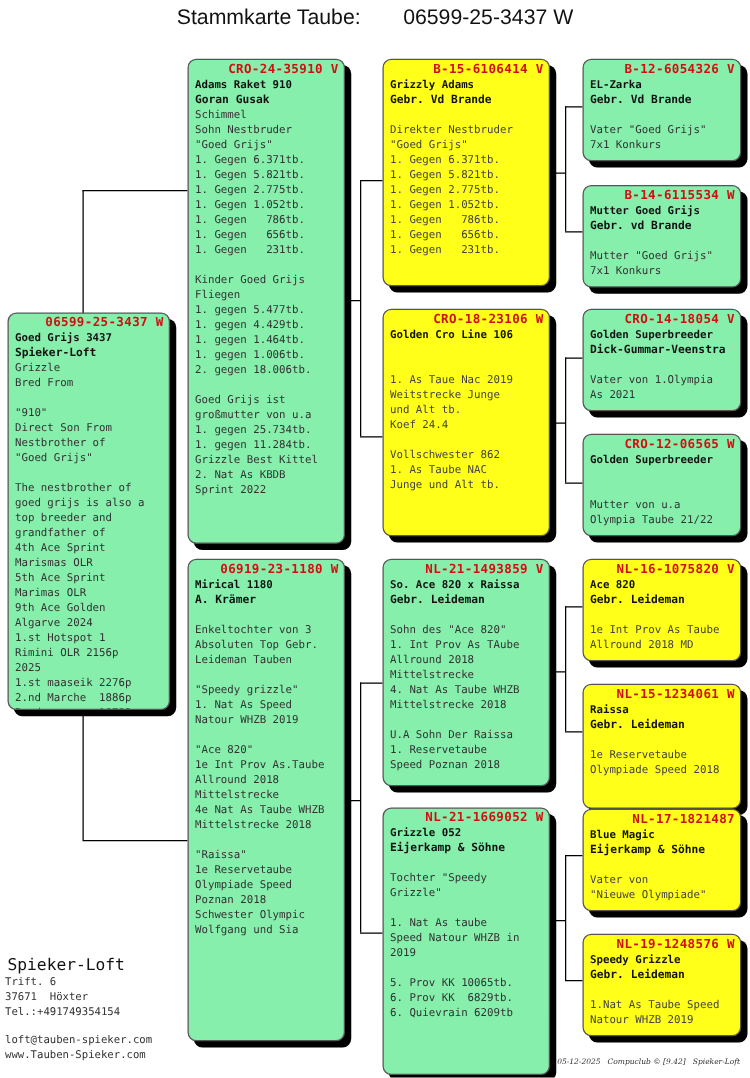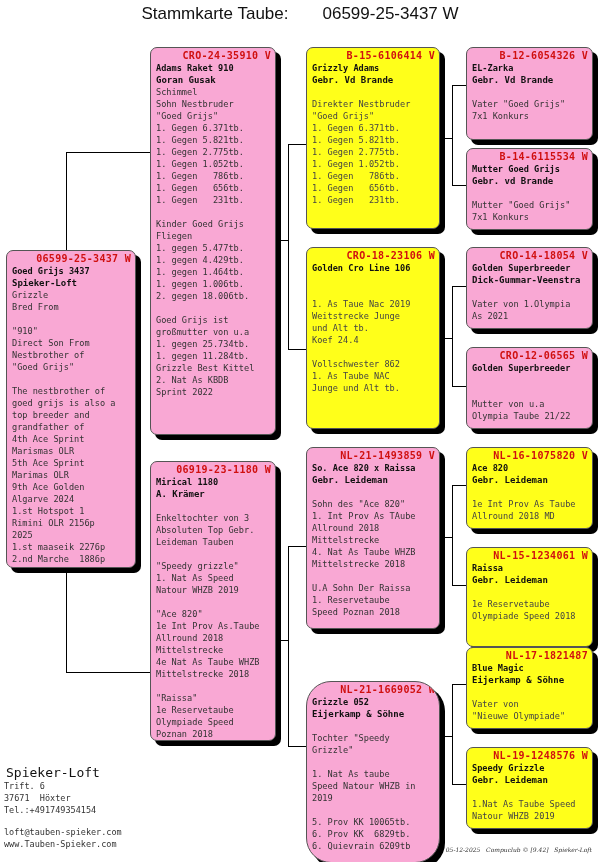--- a/index.html
+++ b/index.html
@@ -1,19 +1,19 @@
 <!DOCTYPE html>
 <html><head>
 <meta charset="utf-8">
 <style>
   html, body { margin:0; padding:0; background:#ffffff; }
   body { width:600px; height:862px; position:relative; overflow:hidden; font-family:"DejaVu Sans Mono", monospace; }
   .title { position:absolute; top:4px; left:0; width:600px; text-align:center; font-family:"Liberation Sans", sans-serif; font-size:17px; color:#111; }
   .title .lbl { margin-right:34px; }
-  .card { position:absolute; box-sizing:border-box; border:1px solid #555; border-radius:7px; background:#f9a8d4; box-shadow:5px 5px 0 #000; padding:2px 4px 2px 5px; font-size:8.6px; line-height:12px; color:#333; overflow:hidden; }
+  .card { position:absolute; box-sizing:border-box; border:1px solid #555; border-radius:7px; background:#86efac; box-shadow:5px 5px 0 #000; padding:2px 4px 2px 5px; font-size:8.6px; line-height:12px; color:#333; overflow:hidden; }
   .card.yellow { background:#ffff1a; color:#444; }
   .ring { color:#d01010; text-align:right; font-weight:bold; font-size:10px; line-height:12px; letter-spacing:0.3px; }
   .name { font-weight:bold; color:#111; }
   .breeder { font-weight:bold; color:#111; font-size:9px; }
   .line { white-space:pre; }
   .conn { position:absolute; background:#000; }
   .footer-name { position:absolute; left:6px; top:765px; font-family:"DejaVu Sans Mono", monospace; font-size:13px; color:#111; }
   .footer-line { position:absolute; left:4px; font-size:8.5px; color:#333; font-family:"DejaVu Sans Mono", monospace; white-space:pre; }
   .stamp { position:absolute; top:846px; right:8px; font-family:"DejaVu Serif", serif; font-style:italic; font-size:6px; color:#333; white-space:pre; }
 </style>
@@ -110,21 +110,21 @@
     <div class="line">2. gegen 18.006tb.</div>
     <div class="line" style="height: 12px;"></div>
     <div class="line">Goed Grijs ist</div>
     <div class="line">großmutter von u.a</div>
     <div class="line">1. gegen 25.734tb.</div>
     <div class="line">1. gegen 11.284tb.</div>
     <div class="line">Grizzle Best Kittel</div>
     <div class="line">2. Nat As KBDB</div>
     <div class="line">Sprint 2022</div>
   </div>
-<div class="card" id="c-dam" style="left:150px;top:447px;width:126px;height:280px;margin-top:14px;">
+<div class="card" id="c-dam" style="left:150px;top:447px;width:126px;height:386px;">
     <div class="ring">06919-23-1180 W</div>
     <div class="name">Mirical 1180</div>
     <div class="breeder">A. Krämer</div>
     <div class="line" style="height: 12px;"></div>
     <div class="line">Enkeltochter von 3</div>
     <div class="line">Absoluten Top Gebr.</div>
     <div class="line">Leideman Tauben</div>
     <div class="line" style="height: 12px;"></div>
     <div class="line">"Speedy grizzle"</div>
     <div class="line">1. Nat As Speed</div>
@@ -182,37 +182,37 @@
     <div class="line">1. Int Prov As TAube</div>
     <div class="line">Allround 2018</div>
     <div class="line">Mittelstrecke</div>
     <div class="line">4. Nat As Taube WHZB</div>
     <div class="line">Mittelstrecke 2018</div>
     <div class="line" style="height: 12px;"></div>
     <div class="line">U.A Sohn Der Raissa</div>
     <div class="line">1. Reservetaube</div>
     <div class="line">Speed Poznan 2018</div>
   </div>
-<div class="card" id="c-dd" style="left:306px;top:681px;width:134px;height:182px;border-radius:25px;">
+<div class="card" id="c-dd" style="left:306px;top:646px;width:134px;height:214px;">
     <div class="ring">NL-21-1669052 W</div>
     <div class="name">Grizzle 052</div>
     <div class="breeder">Eijerkamp &amp; Söhne</div>
     <div class="line" style="height: 12px;"></div>
     <div class="line">Tochter "Speedy</div>
     <div class="line">Grizzle"</div>
     <div class="line" style="height: 12px;"></div>
     <div class="line">1. Nat As taube</div>
     <div class="line">Speed Natour WHZB in</div>
     <div class="line">2019</div>
     <div class="line" style="height: 12px;"></div>
     <div class="line">5. Prov KK 10065tb.</div>
     <div class="line">6. Prov KK  6829tb.</div>
     <div class="line">6. Quievrain 6209tb</div>
   </div>
-<div class="card" id="c-sss" style="left:466px;top:47px;width:127px;height:93px;">
+<div class="card" id="c-sss" style="left:466px;top:47px;width:127px;height:82px;">
     <div class="ring">B-12-6054326 V</div>
     <div class="name">EL-Zarka</div>
     <div class="breeder">Gebr. Vd Brande</div>
     <div class="line" style="height: 12px;"></div>
     <div class="line">Vater "Goed Grijs"</div>
     <div class="line">7x1 Konkurs</div>
   </div>
 <div class="card" id="c-ssd" style="left:466px;top:148px;width:127px;height:82px;">
     <div class="ring">B-14-6115534 W</div>
     <div class="name">Mutter Goed Grijs</div>

